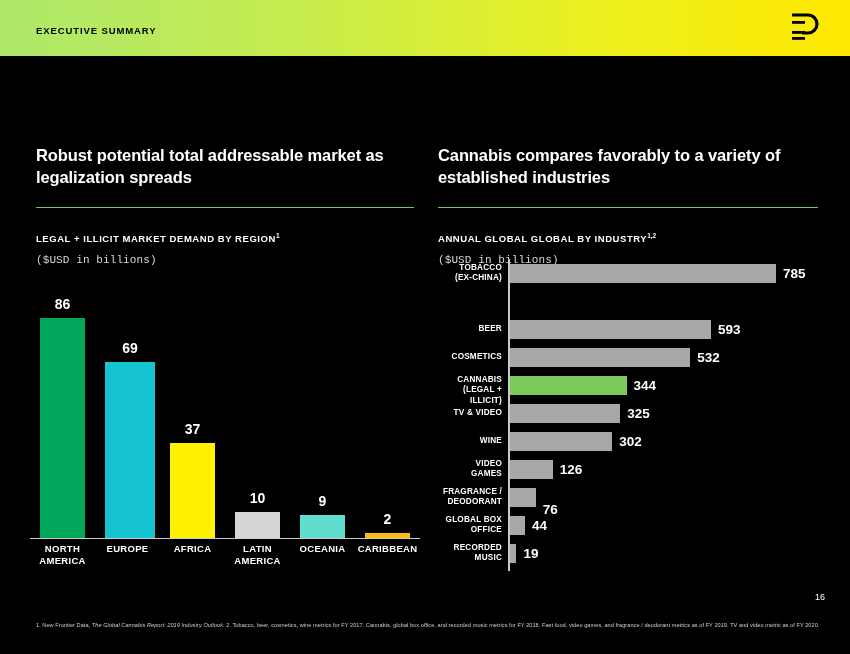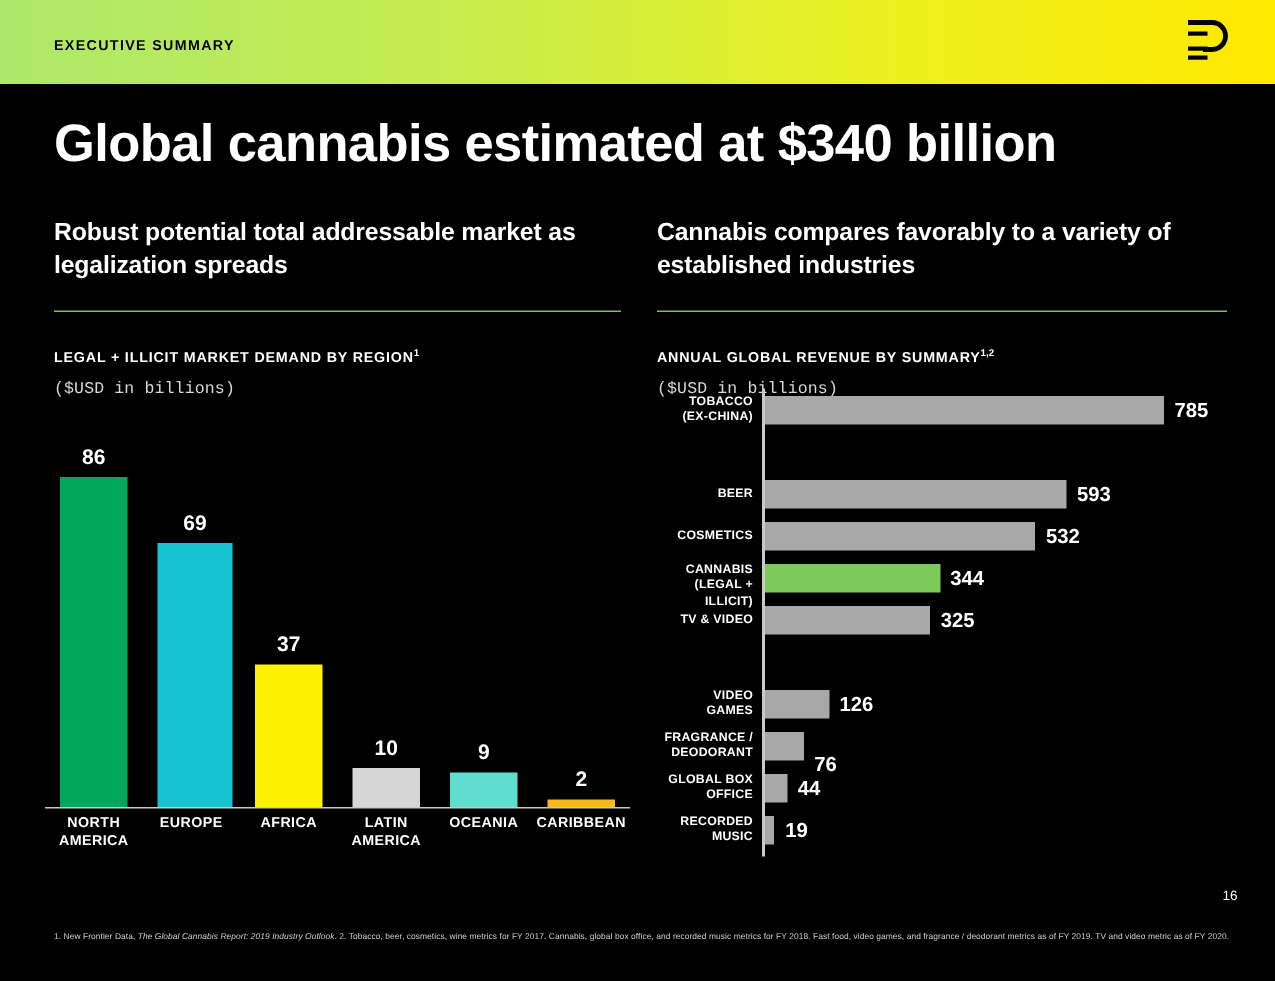--- a/index.html
+++ b/index.html
@@ -211,36 +211,35 @@
     <div id="brand-logo">
       <svg viewBox="0 0 34 32" width="34" height="32" aria-hidden="true">
         <path d="M4 2 H20 A9 9 0 0 1 20 20 H14" fill="none" stroke="#000" stroke-width="3.2"></path>
         <rect x="4" y="8" width="13" height="2.8" fill="#000"></rect>
         <rect x="4" y="18" width="13" height="2.8" fill="#000"></rect>
         <rect x="4" y="24" width="13" height="2.8" fill="#000"></rect>
       </svg>
     </div>
   </div>
 
-  <div id="slide-title">Global cannabis estimated at $340 billion</div>
 
   <div class="panel" id="panel-left">
     <h2 class="panel-heading">Robust potential total addressable market as legalization spreads</h2>
     <div class="panel-rule"></div>
     <div class="panel-subhead">
       <span>LEGAL + ILLICIT MARKET DEMAND BY REGION</span><sup>1</sup>
     </div>
     <div class="panel-units">($USD in billions)</div>
   </div>
 
   <div class="panel" id="panel-right">
     <h2 class="panel-heading">Cannabis compares favorably to a variety of established industries</h2>
     <div class="panel-rule"></div>
     <div class="panel-subhead">
-      <span>ANNUAL GLOBAL REVENUE BY SUMMARY</span><sup>1,2</sup>
+      <span>ANNUAL GLOBAL GLOBAL BY INDUSTRY</span><sup>1,2</sup>
     </div>
     <div class="panel-units">($USD in billions)</div>
   </div>
 
   <div id="col-chart">
       <div class="col-item" style="left: 10px; width: 45px; height: 220px;">
         <div class="col-value">86</div>
         <div class="col-bar" style="height: 220px; background: rgb(0, 166, 90);"></div>
       </div>
       <div class="col-item" style="left: 75px; width: 50px; height: 176.512px;">
@@ -294,20 +293,25 @@
       <div class="bar-row" style="top: 112px; height: 28px;">
         <div class="bar-name" style="top: 4px;">CANNABIS<br>(LEGAL + ILLICIT)</div>
         <div class="bar-fill" style="top: 4.5px; width: 116.566px; height: 19px; background: rgb(125, 201, 91);"></div>
         <div class="bar-value" style="left: 195.566px; top: 6.5px;">344</div>
       </div>
       <div class="bar-row" style="top: 140px; height: 28px;">
         <div class="bar-name" style="top: 9px;">TV &amp; VIDEO</div>
         <div class="bar-fill" style="top: 4.5px; width: 110.127px; height: 19px; background: rgb(168, 168, 168);"></div>
         <div class="bar-value" style="left: 189.127px; top: 6.5px;">325</div>
       </div>
+      <div class="bar-row" style="top: 168px; height: 28px;">
+        <div class="bar-name" style="top: 9px;">WINE</div>
+        <div class="bar-fill" style="top: 4.5px; width: 102.334px; height: 19px; background: rgb(168, 168, 168);"></div>
+        <div class="bar-value" style="left: 181.334px; top: 6.5px;">302</div>
+      </div>
       <div class="bar-row" style="top: 196px; height: 28px;">
         <div class="bar-name" style="top: 4px;">VIDEO<br>GAMES</div>
         <div class="bar-fill" style="top: 4.5px; width: 42.6955px; height: 19px; background: rgb(168, 168, 168);"></div>
         <div class="bar-value" style="left: 121.696px; top: 6.5px;">126</div>
       </div>
       <div class="bar-row" style="top: 224px; height: 28px;">
         <div class="bar-name" style="top: 4px;">FRAGRANCE /<br>DEODORANT</div>
         <div class="bar-fill" style="top: 4.5px; width: 25.7529px; height: 19px; background: rgb(168, 168, 168);"></div>
         <div class="bar-value" style="left: 104.753px; top: 6.5px; margin-top: 12px;">76</div>
       </div>

